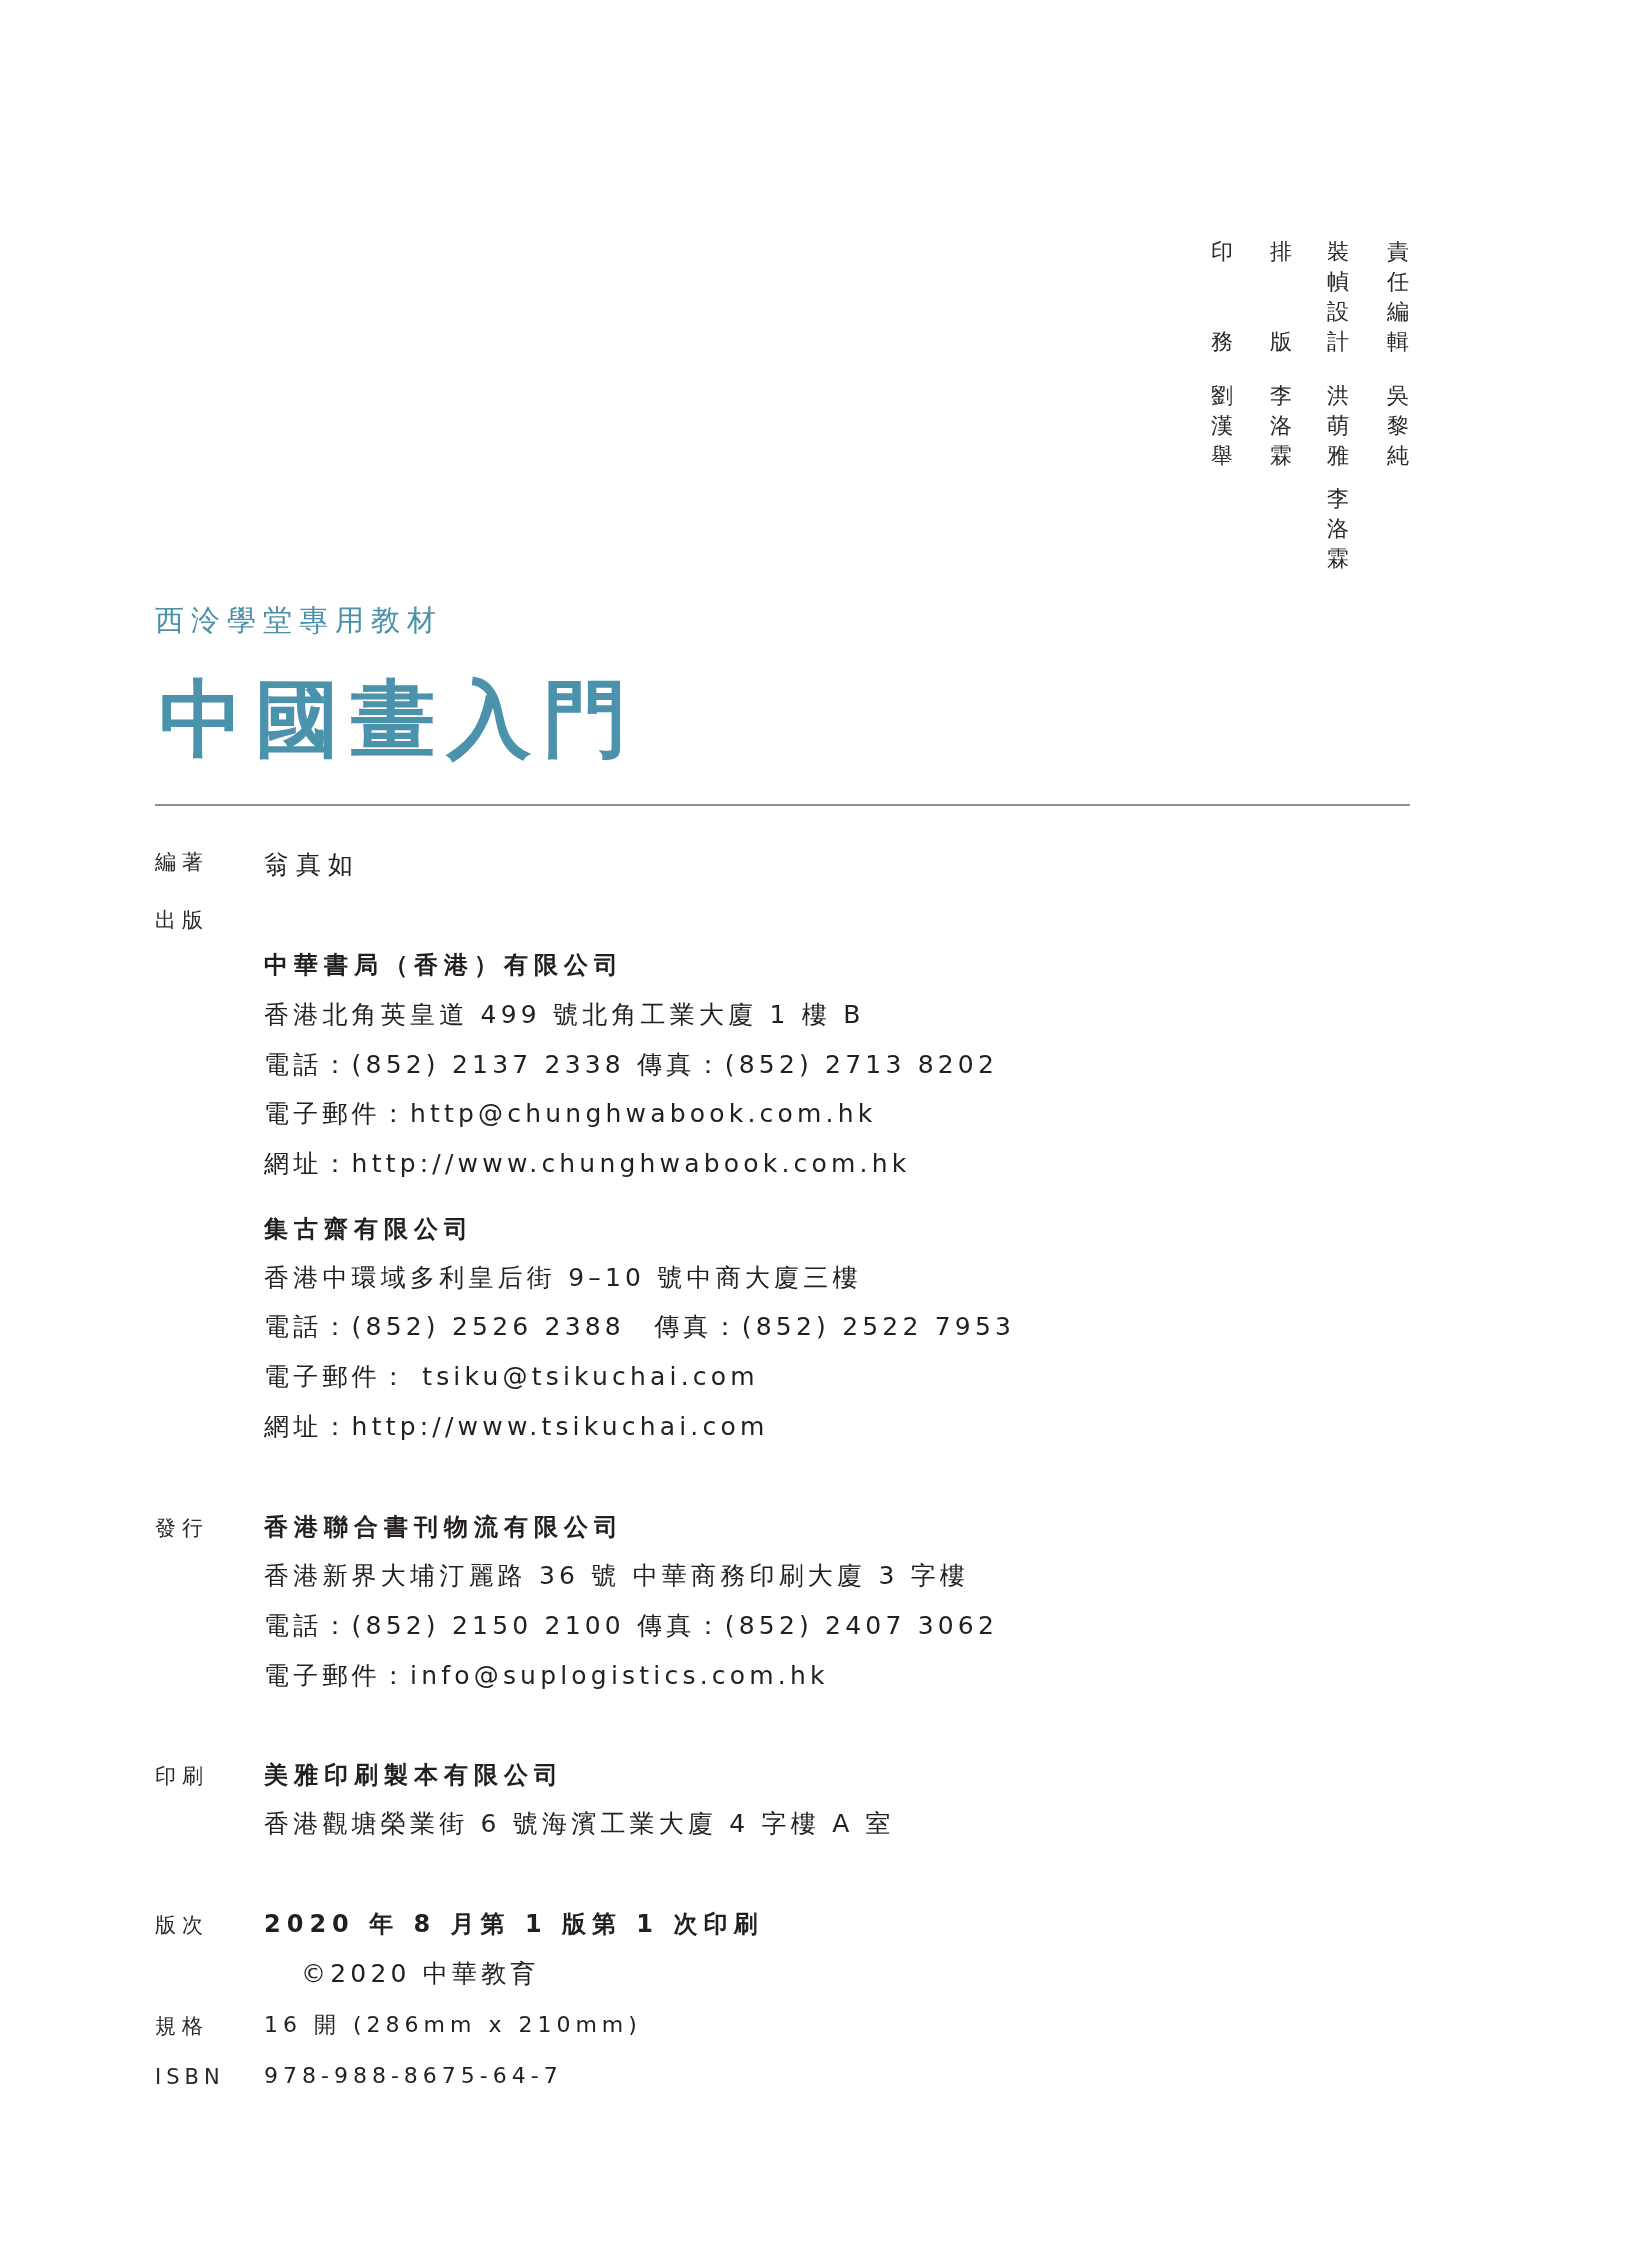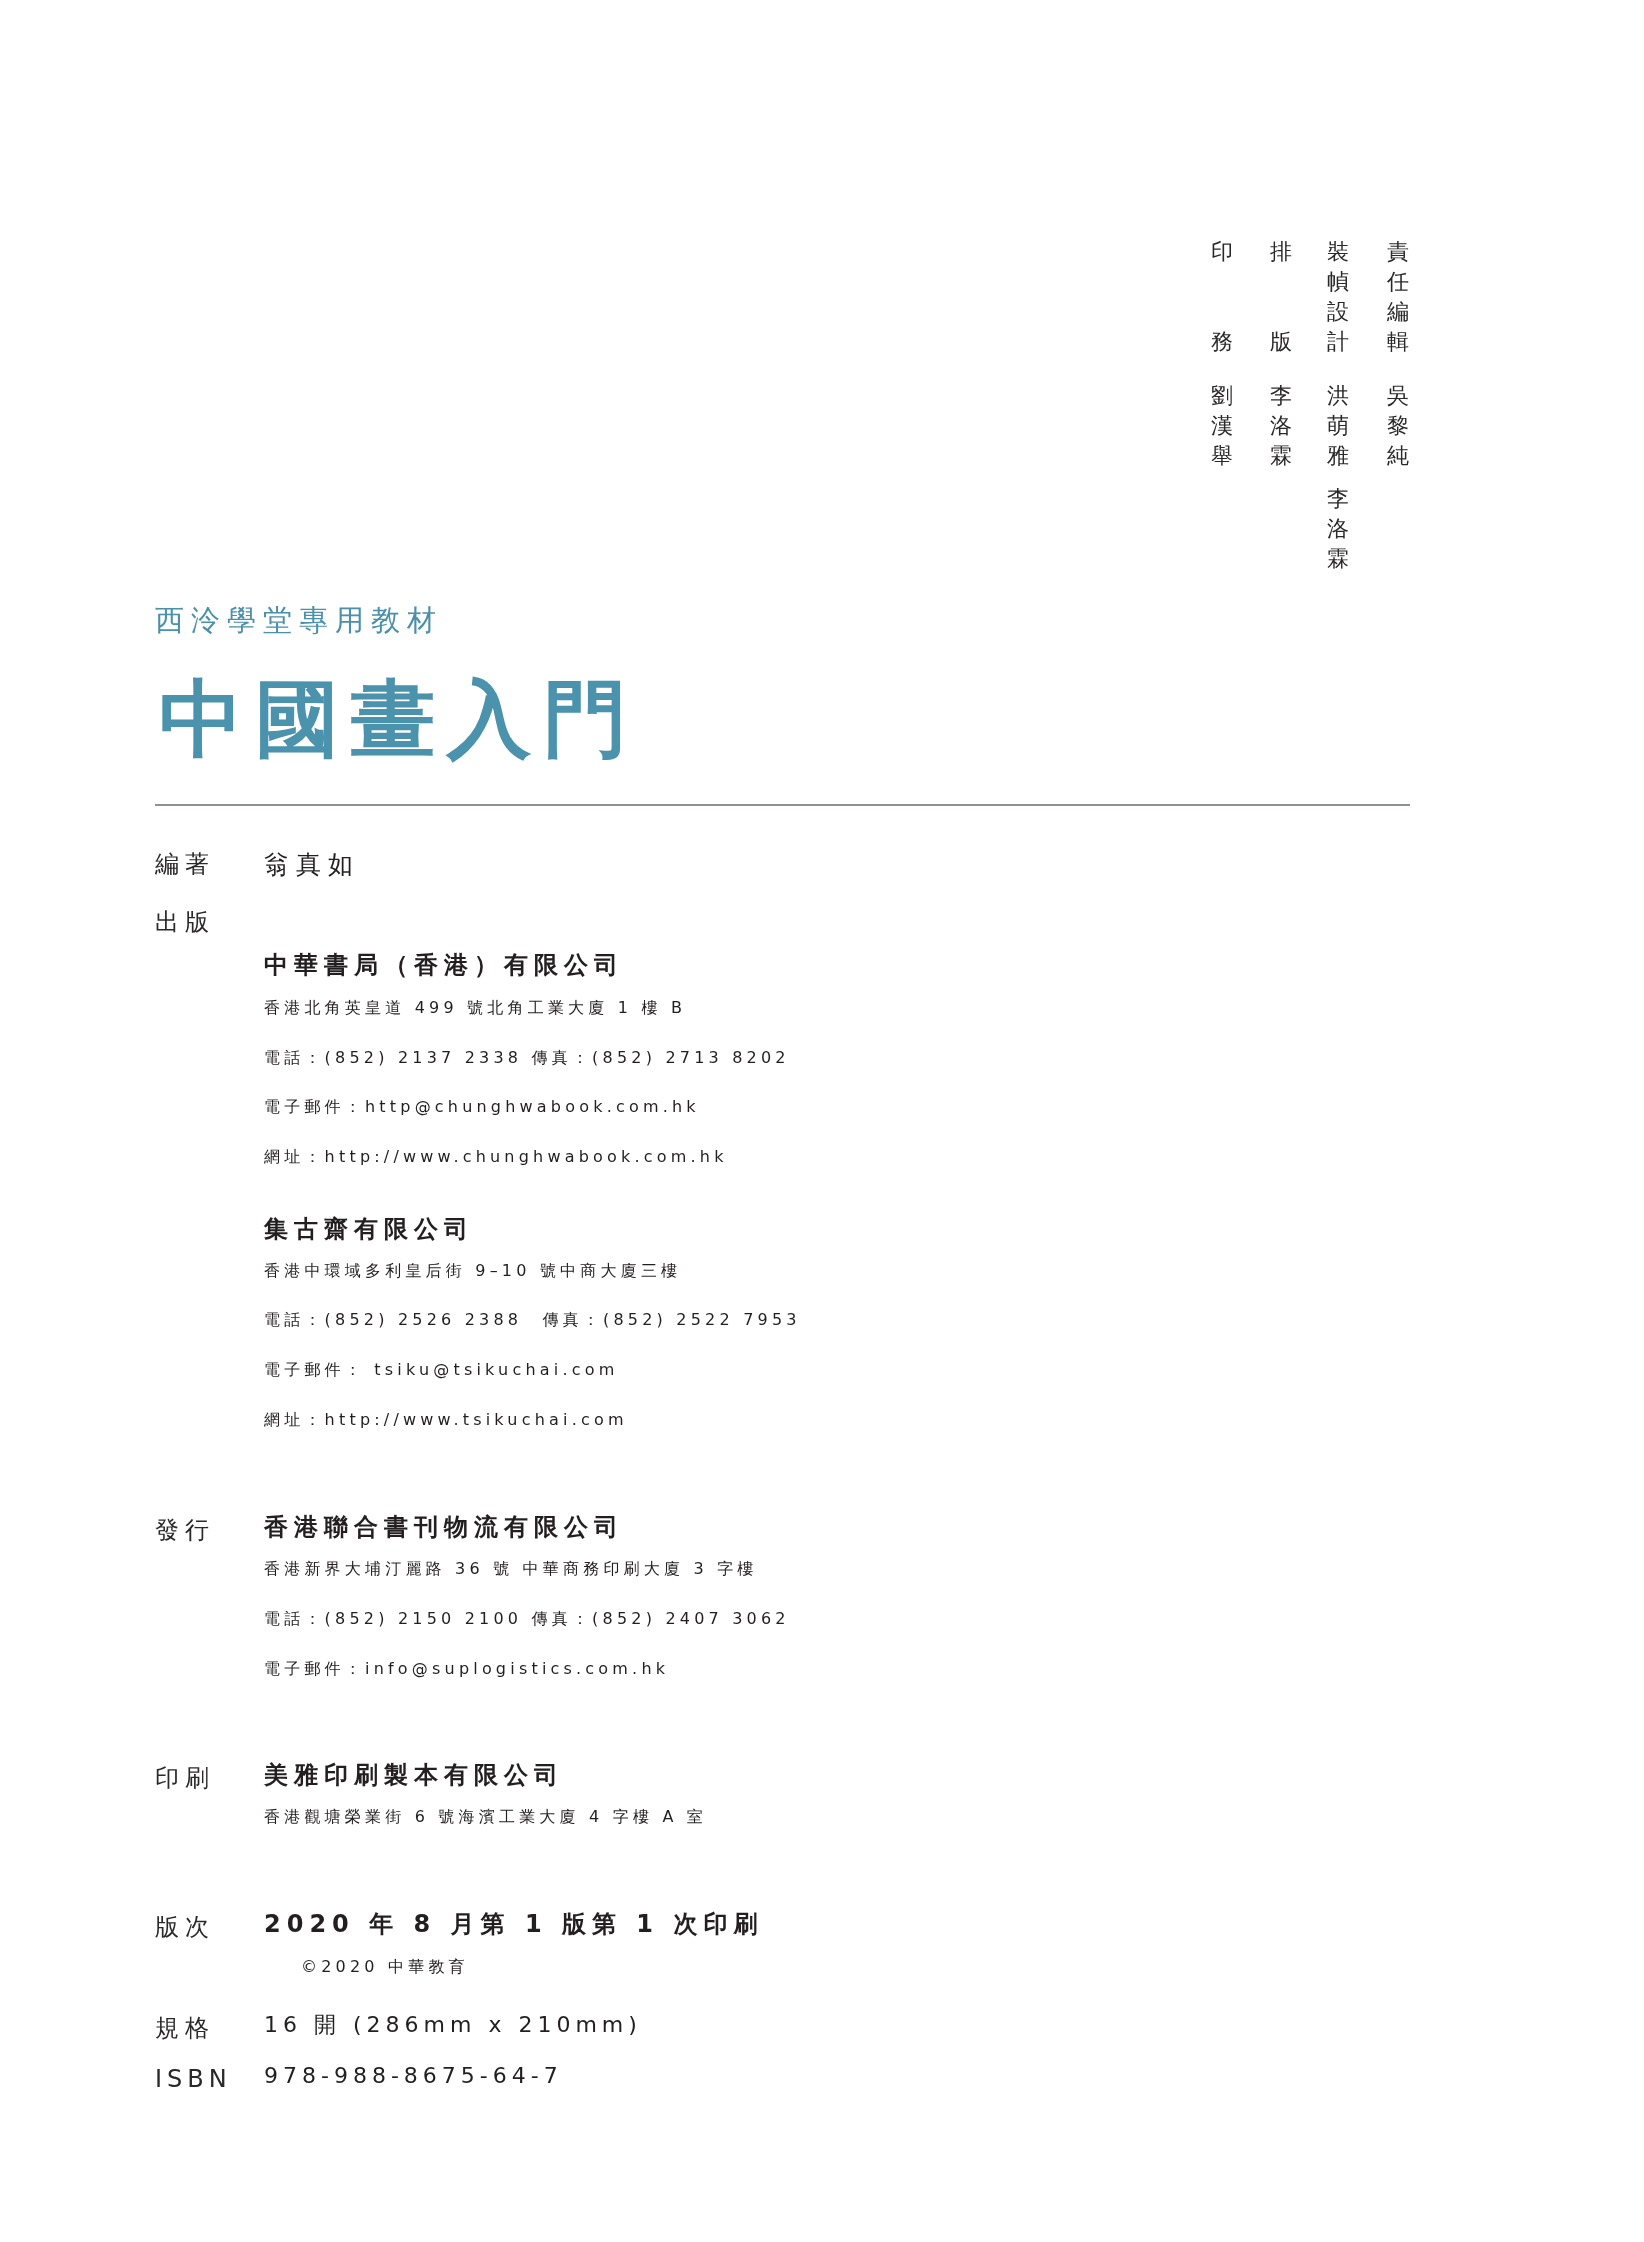--- a/index.html
+++ b/index.html
@@ -5,23 +5,23 @@
   html, body { margin:0; padding:0; }
   body { width:1645px; height:2243px; background:#ffffff; position:relative; overflow:hidden;
          font-family:"DejaVu Sans", "Liberation Sans", sans-serif; color:#231f20; }
   .abs { position:absolute; white-space:nowrap; }
   .vcol { position:absolute; width:30px; text-align:center; font-size:22px; line-height:30px; color:#2b2829; }
   .vcol span { display:block; height:30px; }
   .series { left:155px; top:601px; font-size:29px; letter-spacing:7px; color:#4a90a8; }
   .title { left:159px; top:669px; font-family:"DejaVu Serif", "Liberation Serif", serif; font-weight:bold;
            font-size:84px; letter-spacing:12px; color:#4b93ad; line-height:100px; }
   .divider { left:155px; top:804px; width:1255px; height:2px; background:#8c9195; }
-  .label { left:155px; font-size:24px; letter-spacing:6px; color:#2b2829; }
+  .label { left:155px; font-size:21px; letter-spacing:6px; color:#2b2829; }
   .name-l { left:264px; font-size:24px; letter-spacing:6px; font-weight:bold; color:#231f20; }
-  .detail { left:264px; font-size:16px; letter-spacing:4.2px; color:#231f20; }
+  .detail { left:264px; font-size:25px; letter-spacing:4.2px; color:#231f20; }
   .big { left:264px; font-size:22px; letter-spacing:7px; color:#231f20; }
 </style>
 </head>
 <body>
 
 <div>
 
   <div class="vcol" style="left:1383px; top:237px;">
     <span>責</span>
     <span>任</span>

